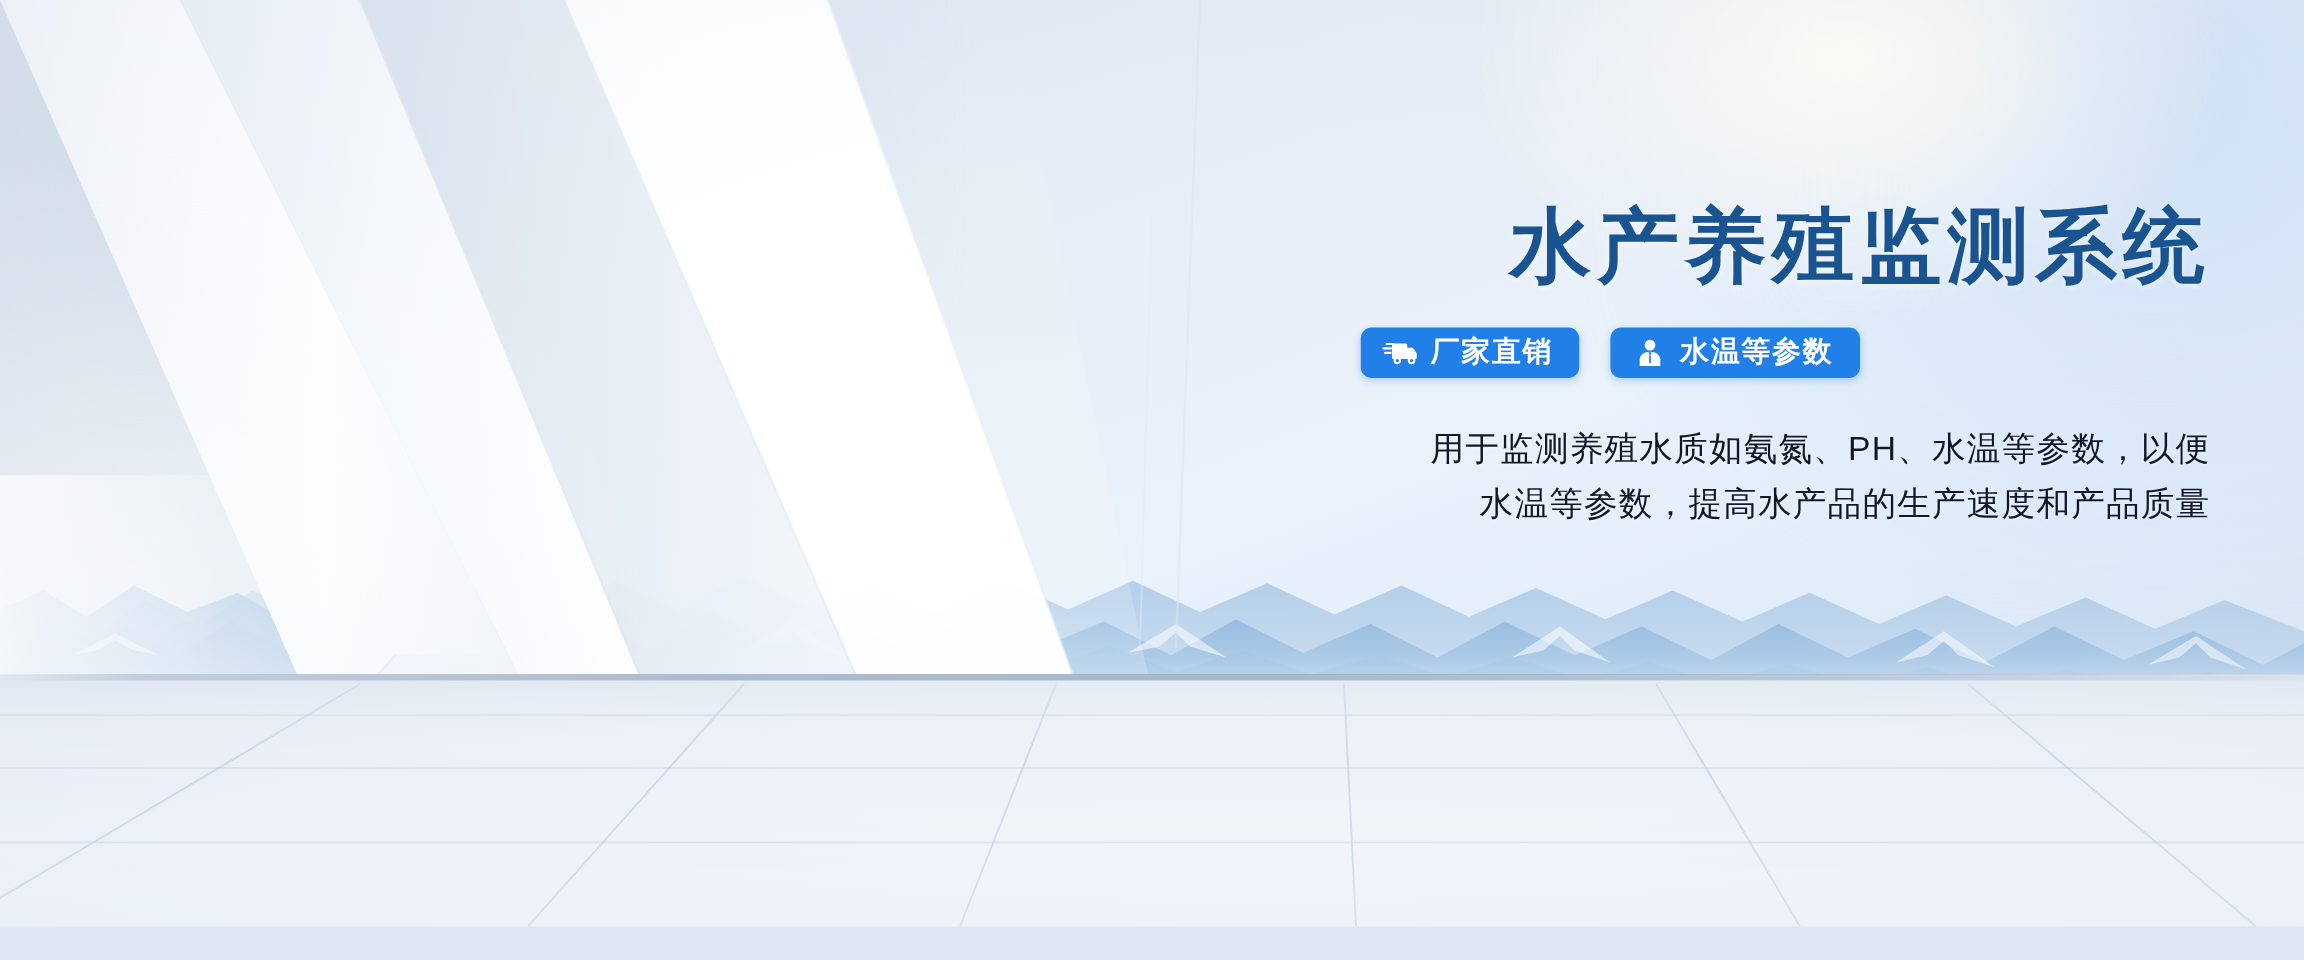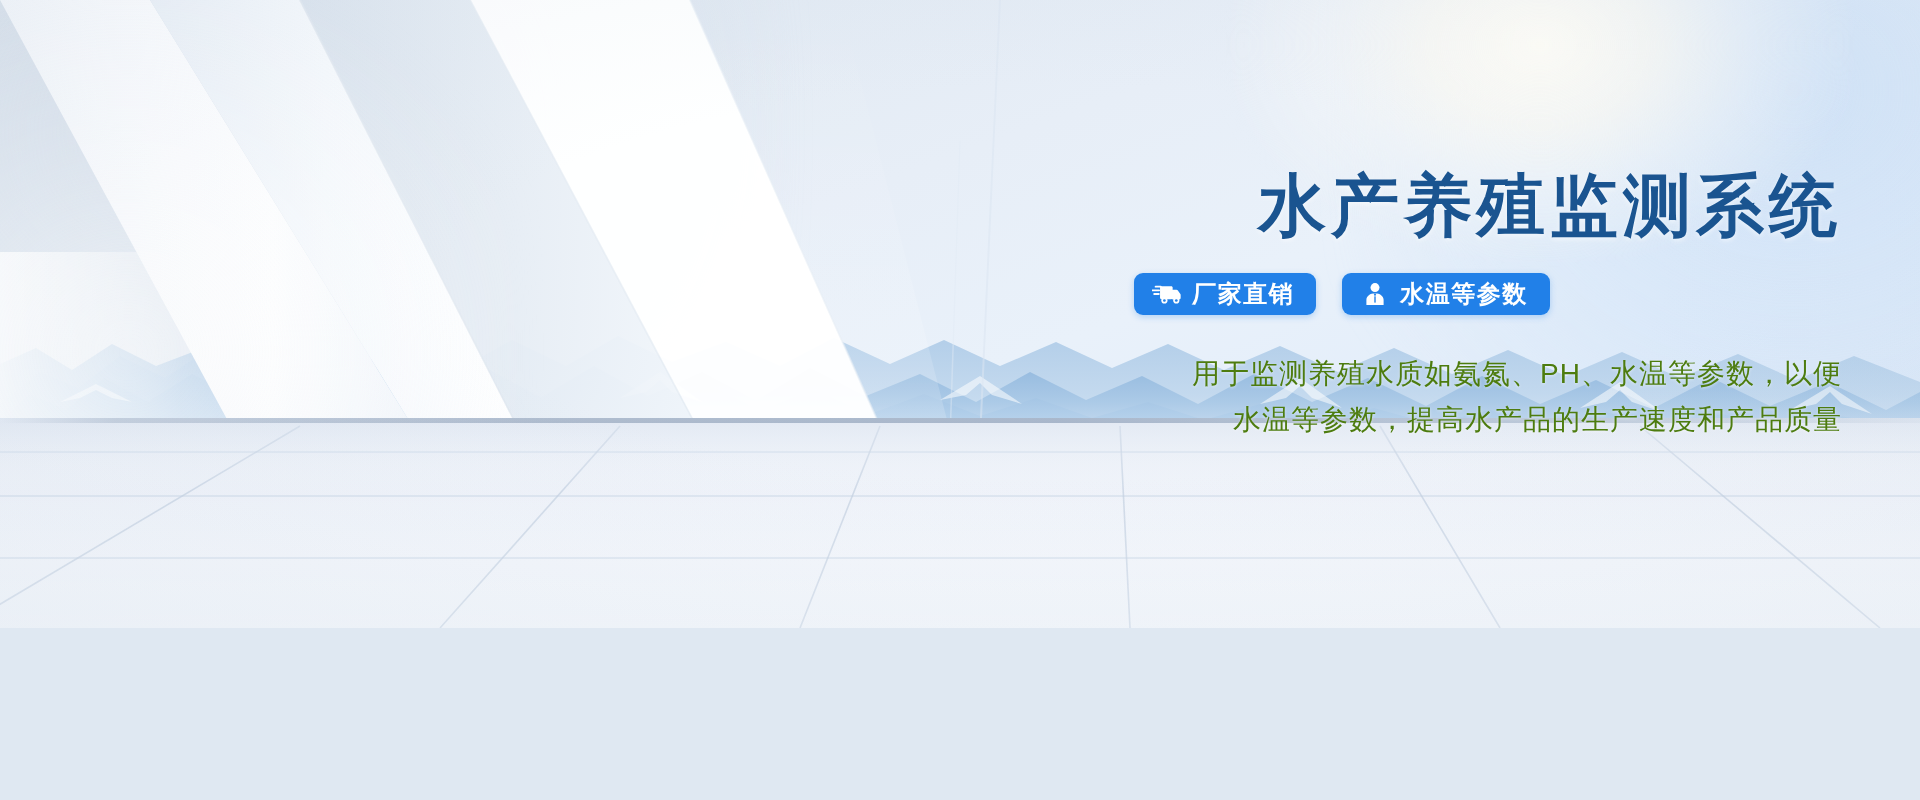--- a/index.html
+++ b/index.html
@@ -5,21 +5,21 @@
   * { margin:0; padding:0; box-sizing:border-box; }
   html,body { width:1920px; height:800px; overflow:hidden; }
   body {
     font-family:"Liberation Sans","DejaVu Sans",sans-serif;
     background:#dfe8f2;
   }
 
   #banner{
     position:relative;
     width:1920px;
-    height:628px;
+    height:772px;
     overflow:hidden;
     background:#e3ecf6;
   }
 
   
   .bg-layer{ position:absolute; inset:0; }
 
   
   .sky{
     background:
@@ -173,21 +173,21 @@
     align-items:center;
     justify-content:center;
     width:30px; height:26px;
     flex:0 0 auto;
   }
   .badge .bicon svg{ display:block; }
 
   .desc{
     margin-top:36px;
     font-size:28px;
-    color:#4d7c0f;
+    color:#0f172a;
     line-height:1.62;
     letter-spacing:1px;
     font-weight:normal;
     text-shadow:0 1px 3px rgba(255,255,255,0.5);
   }
   .desc .l{ display:block; white-space:nowrap; }
 </style>
 </head>
 <body>
 

